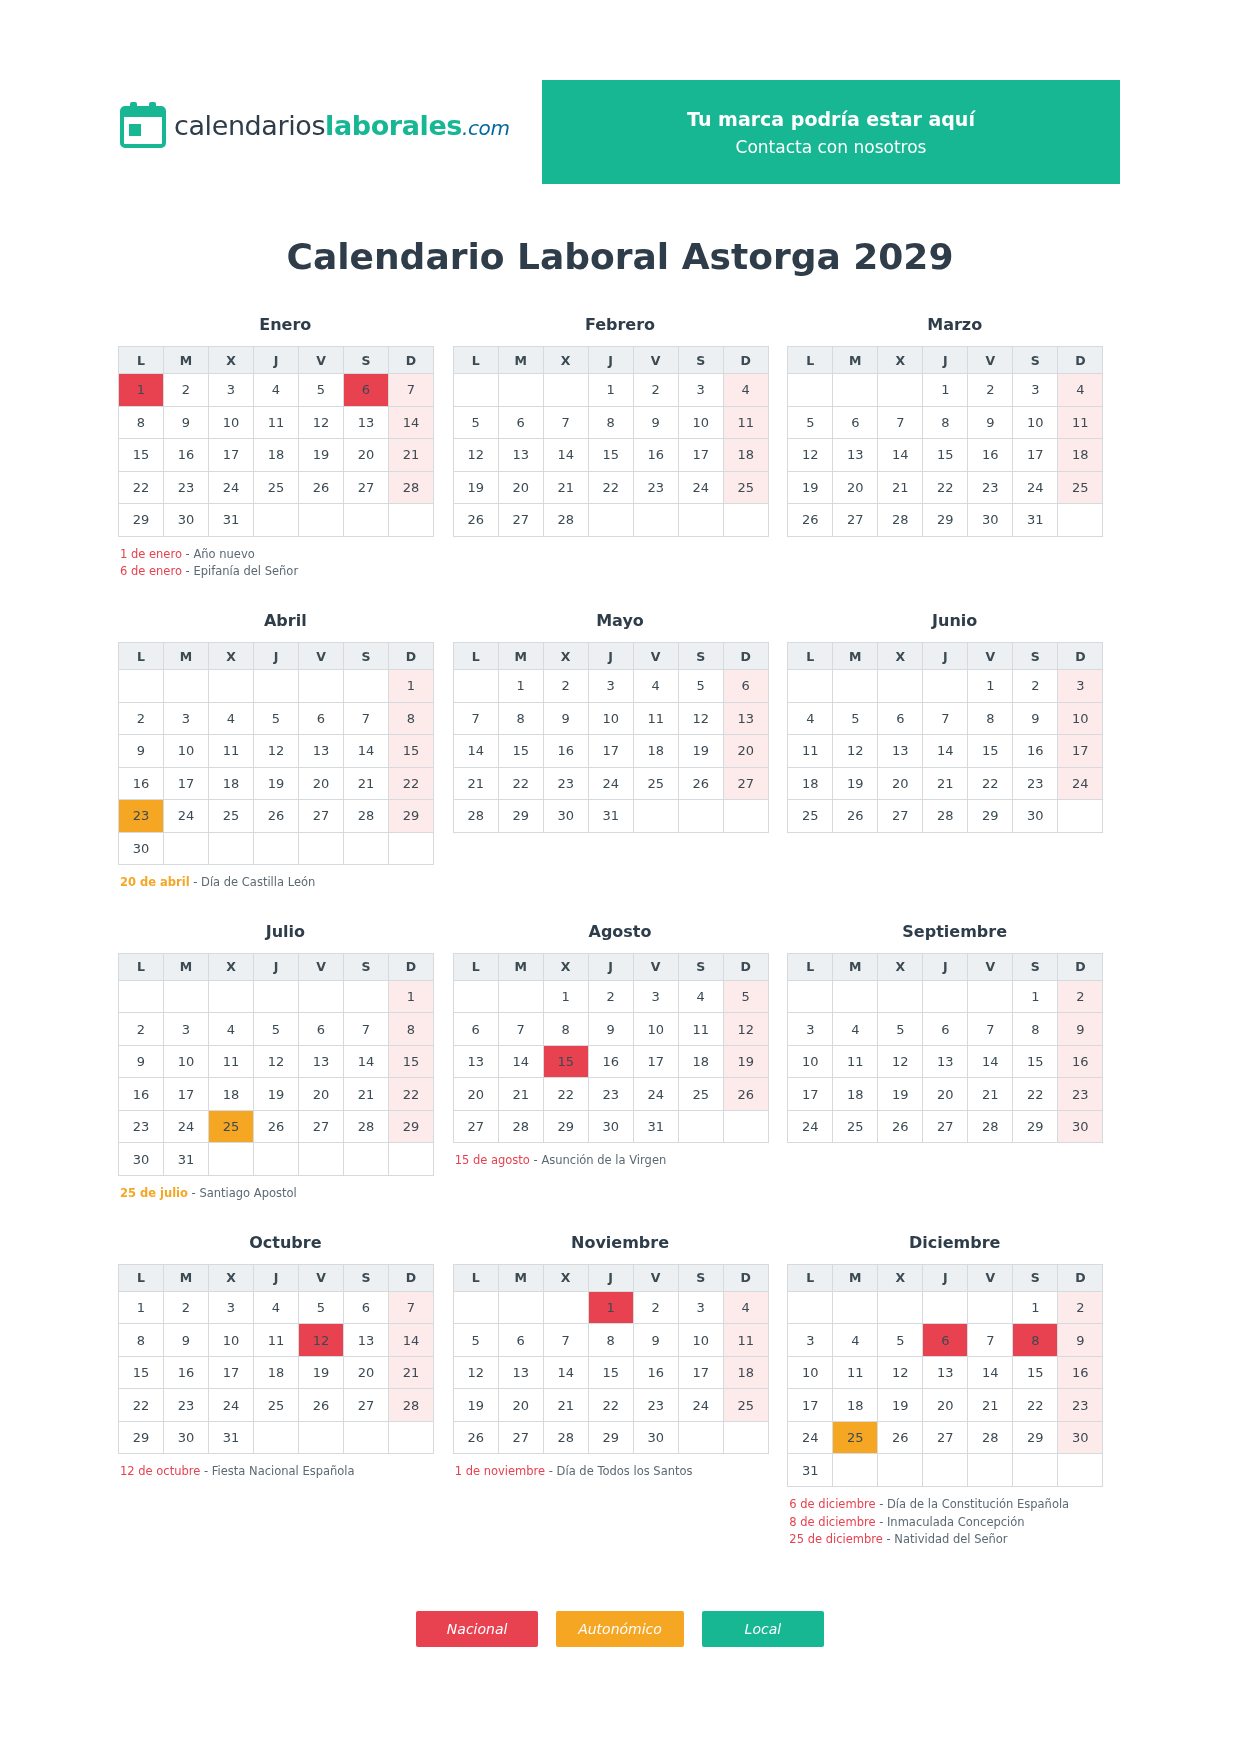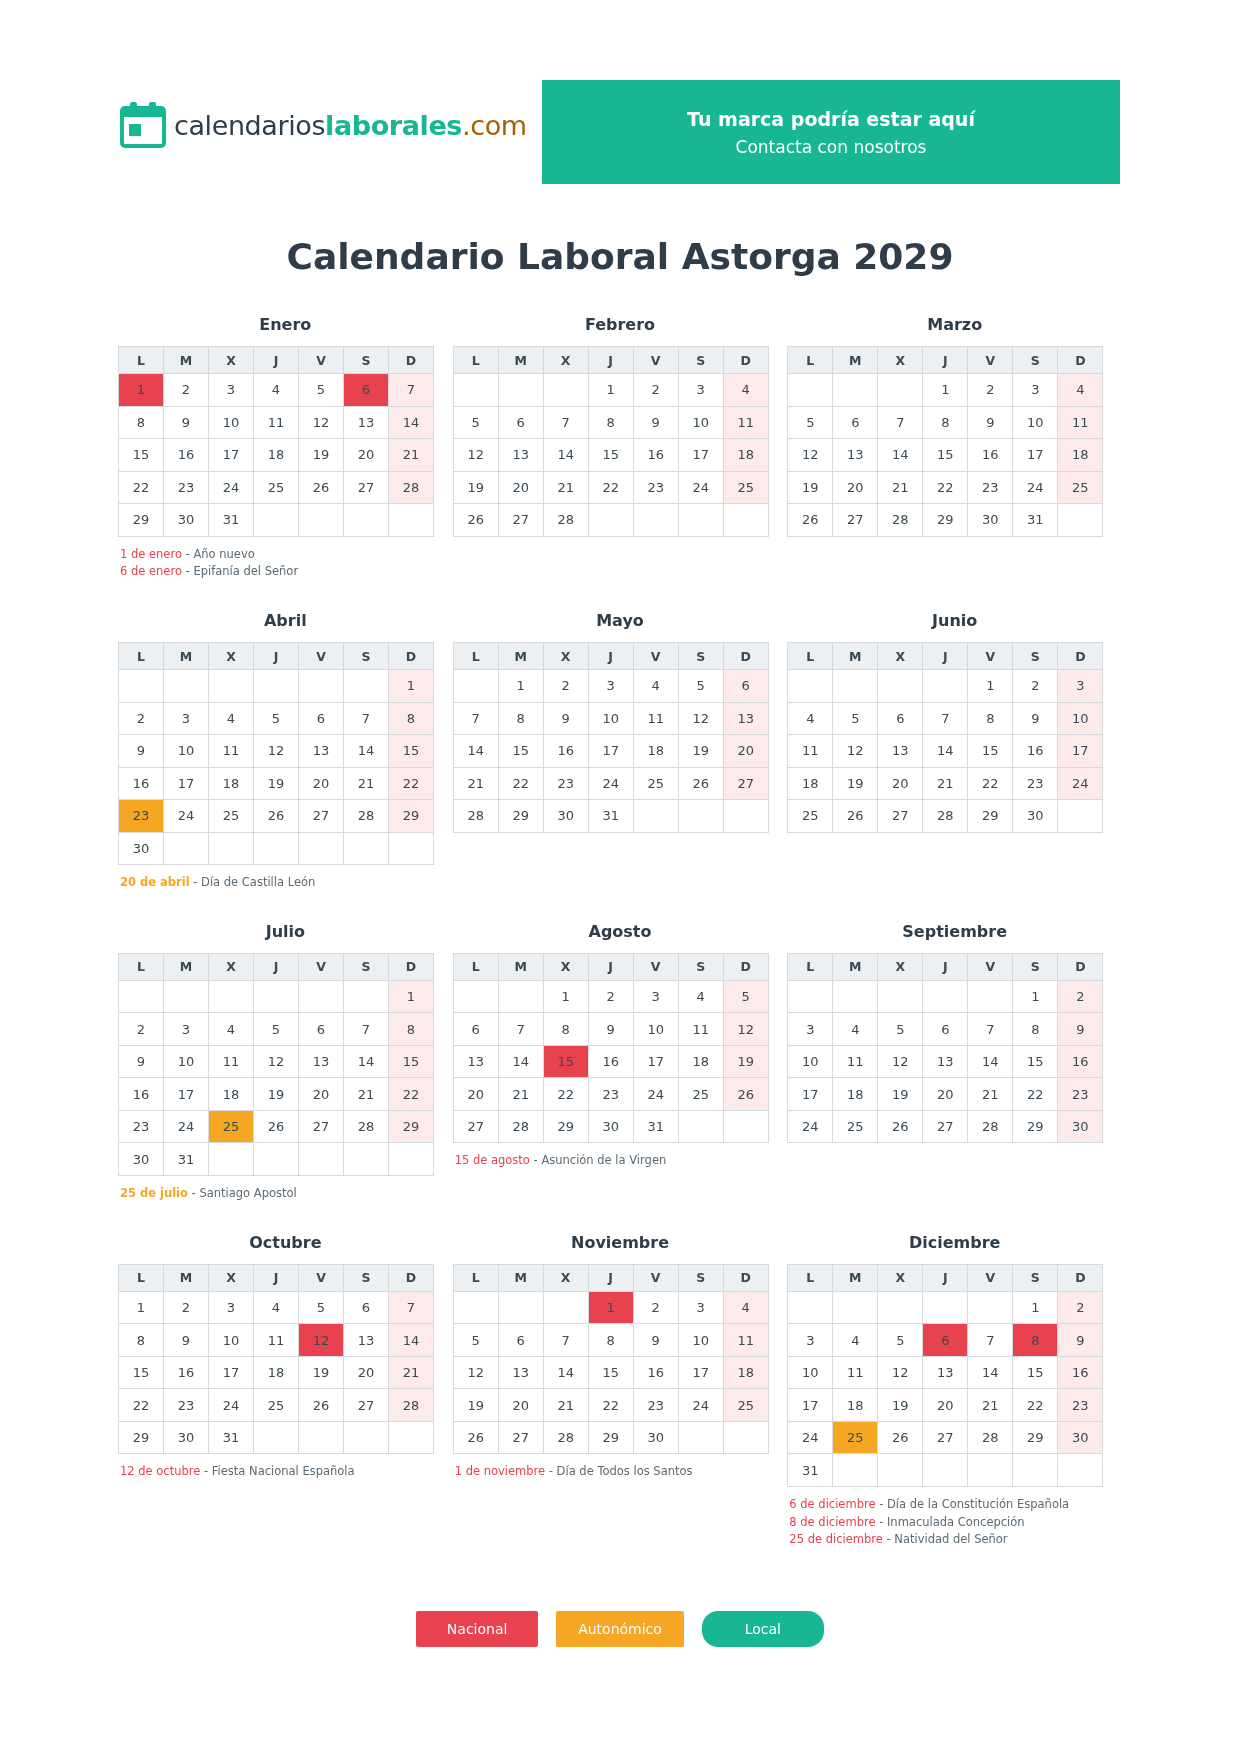--- a/index.html
+++ b/index.html
@@ -42,21 +42,21 @@
     margin-right: 8px;
     flex: none;
   }
   .logo-text {
     font-size: 27px;
     letter-spacing: -0.4px;
     white-space: nowrap;
   }
   .logo-text .t1 { color: #2e3d49; font-weight: 400; }
   .logo-text .t2 { color: #17b794; font-weight: 700; }
-  .logo-text .t3 { color: #a16207; font-weight: 400; font-size: 27px; }
+  .logo-text .t3 { color: #0369a1; font-weight: 400; font-size: 20px; font-style: italic; }
 
   .banner {
     flex: 1;
     background: #17b794;
     color: #ffffff;
     height: 104px;
     display: flex;
     flex-direction: column;
     align-items: center;
     justify-content: center;
@@ -162,24 +162,25 @@
     gap: 18px;
     margin-top: 62px;
   }
   .legend-item {
     color: #ffffff;
     font-size: 14px;
     padding: 10px 22px;
     min-width: 78px;
     text-align: center;
     border-radius: 2px;
+    font-style: italic;
   }
   .lg-nacional { background: #e8414f; }
   .lg-autonomico { background: #f5a623; }
-  .lg-local { background: #17b794; border-radius: 16px; }
+  .lg-local { background: #17b794; }
 </style>
 </head>
 <body>
 
 <div class="page">
 
   <div class="header">
     <div class="logo-area">
       <span class="logo-icon">
         <svg width="46" height="46" viewBox="0 0 46 46" xmlns="http://www.w3.org/2000/svg">

